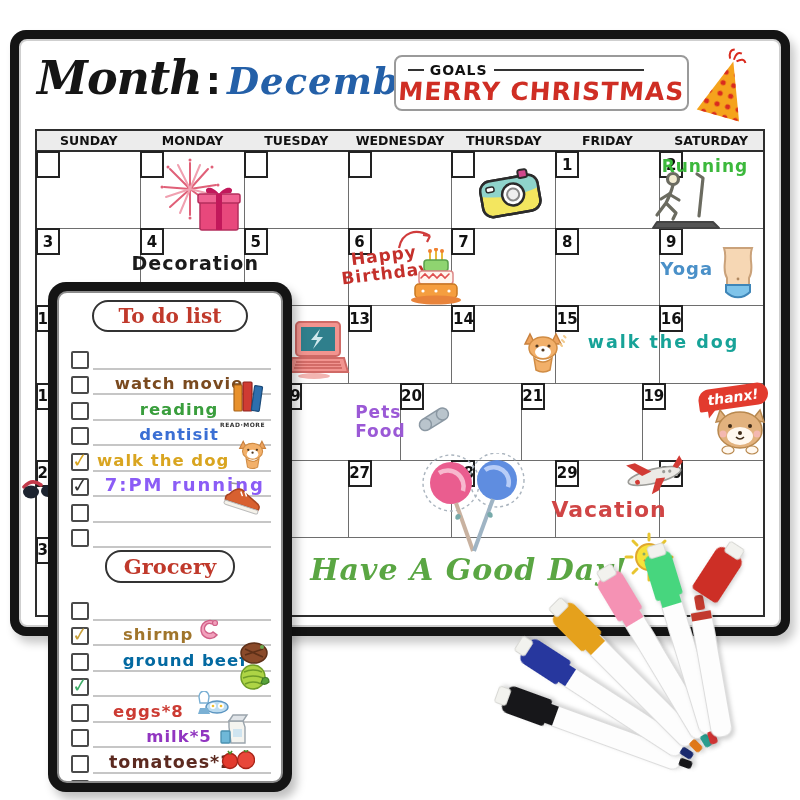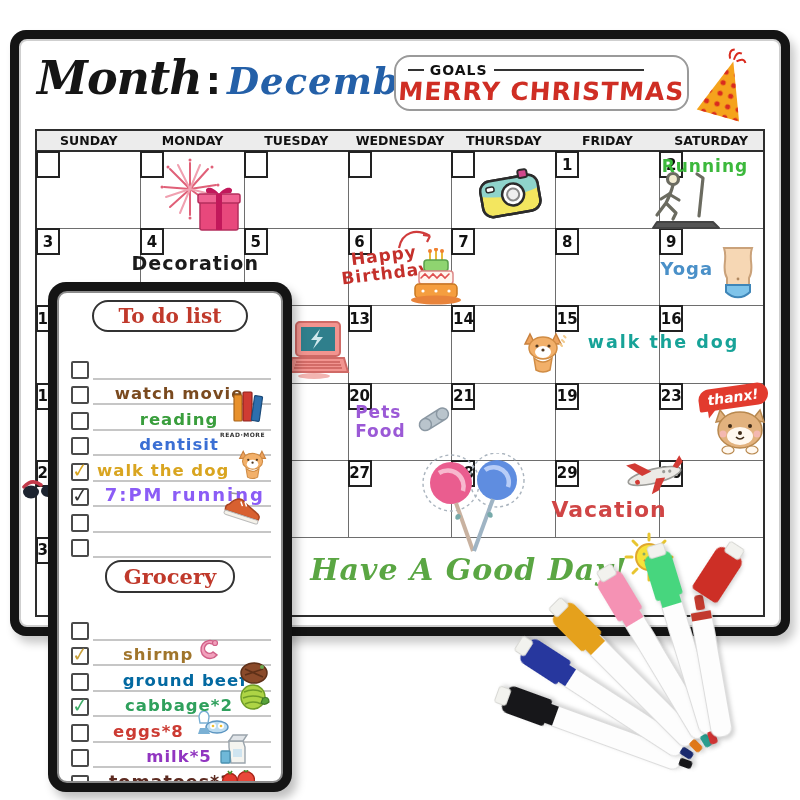--- a/index.html
+++ b/index.html
@@ -14,21 +14,21 @@
     border-radius:8px;box-sizing:border-box;overflow:hidden;}
 
   .title-row{position:absolute;left:16px;top:2px;right:14px;height:82px;}
   .month-label{font-family:"DejaVu Serif","Liberation Serif",serif;font-style:italic;font-weight:bold;
     font-size:46px;color:#151515;letter-spacing:-1px;}
   .month-sep{font-size:38px;font-weight:bold;color:#151515;margin:0 6px 0 4px;}
   .month-value{font-family:"DejaVu Serif","Liberation Serif",serif;font-style:italic;font-weight:bold;
     font-size:37px;color:#2460a8;letter-spacing:1px;}
   .title-left{position:absolute;left:0;top:8px;display:flex;align-items:baseline;}
   .goals-box{position:absolute;left:49%;top:12px;width:40.5%;height:56px;border:2px solid #9a9a9a;
-    border-radius:16px;background:#fff;box-sizing:border-box;}
+    border-radius:8px;background:#fff;box-sizing:border-box;}
   .goals-head{position:absolute;left:12px;top:5px;display:flex;align-items:center;gap:6px;}
   .goals-dash{display:inline-block;height:2px;background:#333;width:16px;}
   .goals-dash.long{width:150px;}
   .goals-label{font-weight:bold;font-size:14px;letter-spacing:1px;color:#111;}
   .goals-value{position:absolute;left:0;right:0;bottom:3px;text-align:center;font-weight:bold;
     font-size:25px;letter-spacing:1px;color:#cf2e24;transform:skewX(-4deg);white-space:nowrap;}
   .party-hat{position:absolute;right:6px;top:4px;z-index:3;}
 
   .day-band{position:absolute;left:14px;right:14px;top:88px;height:23px;background:#ececec;
     border:2px solid #2e2e2e;box-sizing:border-box;display:flex;}
@@ -54,21 +54,21 @@
     border-top-color:#e23b2e;border-left-color:#e23b2e;}
 
   
   .todo{position:absolute;left:48px;top:282px;width:244px;height:510px;background:#141414;
     border-radius:18px;padding:9px;box-sizing:border-box;z-index:10;
     box-shadow:5px 7px 10px rgba(0,0,0,.25);}
   .todo-face{width:100%;height:100%;background:#fff;border:2px solid #8b8b8b;border-radius:10px;
     box-sizing:border-box;padding:5px 10px 4px 10px;display:flex;flex-direction:column;overflow:hidden;}
   .pill{border:2.5px solid #333;border-radius:16px;text-align:center;color:#c0392b;
     font-family:"DejaVu Serif","Liberation Serif",serif;font-weight:bold;font-size:20px;
-    width:152px;margin:2px auto 22px auto;padding:2px 0;flex:none;}
+    width:152px;margin:2px auto 12px auto;padding:2px 0;flex:none;}
   .pill.small{width:126px;font-size:21px;}
   .rows{display:flex;flex-direction:column;flex:none;}
   .trow{position:relative;height:25.5px;}
   .cb{position:absolute;left:2px;bottom:1px;width:14px;height:14px;border:2px solid #4a4a4a;
     border-radius:2px;background:#fff;}
   .uline{position:absolute;left:24px;right:0;bottom:0;border-bottom:2px solid #c6c6c6;}
   .tlabel{position:absolute;left:24px;right:6px;bottom:2px;text-align:center;font-weight:bold;
     font-size:16.5px;letter-spacing:1px;}
   .check:after{content:"\2713";position:absolute;left:3px;bottom:1px;font-size:19px;font-weight:bold;
     transform:rotate(-6deg);}
@@ -230,23 +230,20 @@
             </div>
           <div class="cell">
               <span class="dbox">20</span>
             </div>
           <div class="cell">
               <span class="dbox">21</span>
             </div>
           <div class="cell">
               <span class="dbox">19</span>
             </div>
-          <div class="cell">
-              <span class="dbox">23</span>
-            </div>
         </div>
         <div class="grow">
           <div class="cell">
               <span class="dbox">24</span>
             </div>
           <div class="cell">
               <span class="dbox">25</span>
             </div>
           <div class="cell">
               <span class="dbox">26</span>
@@ -572,21 +569,20 @@
             <svg width="30" height="26" viewBox="0 0 30 26">
               <ellipse cx="15" cy="13" rx="13" ry="10" fill="#8a4a2a" stroke="#5e3018" stroke-width="1.5"></ellipse>
               <path d="M6 9 l18 8 M6 15 l18 -6" stroke="#5e3018" stroke-width="1.6"></path>
               <circle cx="23" cy="7" r="2" fill="#6aa84f"></circle>
             </svg>
           </span>
         </div>
         <div class="trow check chk-green">
           <span class="cb"></span>
             <span class="uline"></span>
-          <span class="tlabel" style="color: rgb(47, 160, 92);">cabbage*2</span>
           <span class="rsticker" style="right:0;top:-10px">
             <svg width="32" height="30" viewBox="0 0 32 30">
               <circle cx="14" cy="15" r="12" fill="#aed445" stroke="#6f9c28" stroke-width="1.5"></circle>
               <path d="M5 10 q9 -4 18 0 M4 16 q10 -4 20 0 M6 22 q8 -4 16 0" stroke="#6f9c28" stroke-width="1.4" fill="none"></path>
               <path d="M24 16 q6 -2 6 4 q-4 4 -8 1 Z" fill="#57a33a" stroke="#3f7a28" stroke-width="1.2"></path>
             </svg>
           </span>
         </div>
         <div class="trow">
           <span class="cb"></span>

